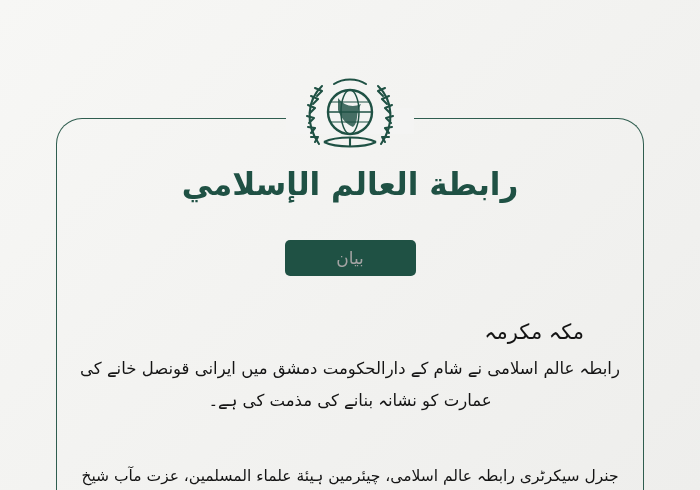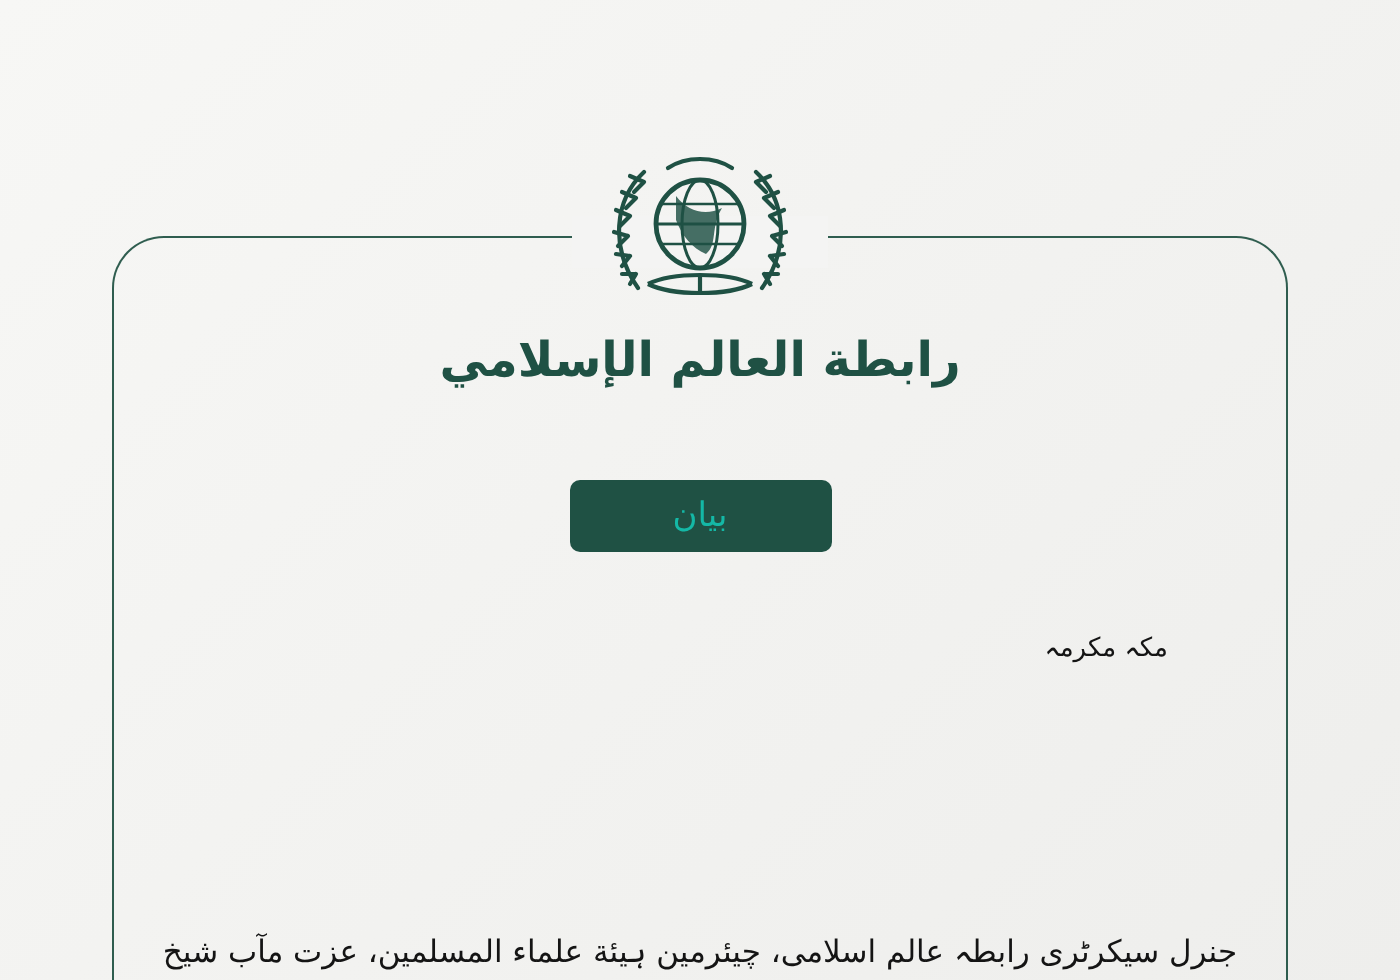--- a/index.html
+++ b/index.html
@@ -62,21 +62,21 @@
   }
 
   .wordmark-ar {
     position: absolute;
     left: 0;
     right: 0;
     top: 166px;
     text-align: center;
     color: #1f5144;
     font-family: "DejaVu Sans", sans-serif;
-    font-size: 24px;
+    font-size: 31px;
     font-weight: bold;
     letter-spacing: 0.5px;
     direction: rtl;
   }
 
   .wordmark-en {
     position: absolute;
     left: 0;
     right: 0;
     top: 212px;
@@ -92,21 +92,21 @@
     position: absolute;
     left: 0;
     right: 0;
     top: 240px;
     display: flex;
     justify-content: center;
   }
 
   .badge {
     background: #1f5144;
-    color: #14b8a6;
+    color: #a3a3a3;
     width: 131px;
     height: 36px;
     border-radius: 5px;
     display: flex;
     align-items: center;
     justify-content: center;
     font-family: "DejaVu Sans", sans-serif;
     font-size: 17px;
     direction: rtl;
   }
@@ -123,21 +123,21 @@
   }
 
   .line {
     font-size: 16.5px;
     line-height: 1.95;
   }
 
   .line-1 {
     text-align: right;
     padding-right: 46px;
-    font-size: 13px;
+    font-size: 21px;
   }
 
   .para-2 {
     position: absolute;
     left: 70px;
     right: 70px;
     top: 462px;
     direction: rtl;
     text-align: center;
     color: #141414;
@@ -197,17 +197,18 @@
   </div>
 
   <div class="wordmark-ar">رابطة العالم الإسلامي</div>
 
   <div class="badge-wrap">
     <div class="badge">بيان</div>
   </div>
 
   <div class="body-text">
     <div class="line line-1">مكہ مکرمہ</div>
+    <div class="line">رابطہ عالم اسلامی نے شام کے دارالحکومت دمشق میں ایرانی قونصل خانے کی عمارت کو نشانہ بنانے کی مذمت کی ہے۔</div>
   </div>
 
   <div class="para-2">جنرل سیکرٹری رابطہ عالم اسلامی، چیئرمین ہیئة علماء المسلمین، عزت مآب شیخ ڈاکٹر محمد بن</div>
 
 </div>
 
 </body></html>

